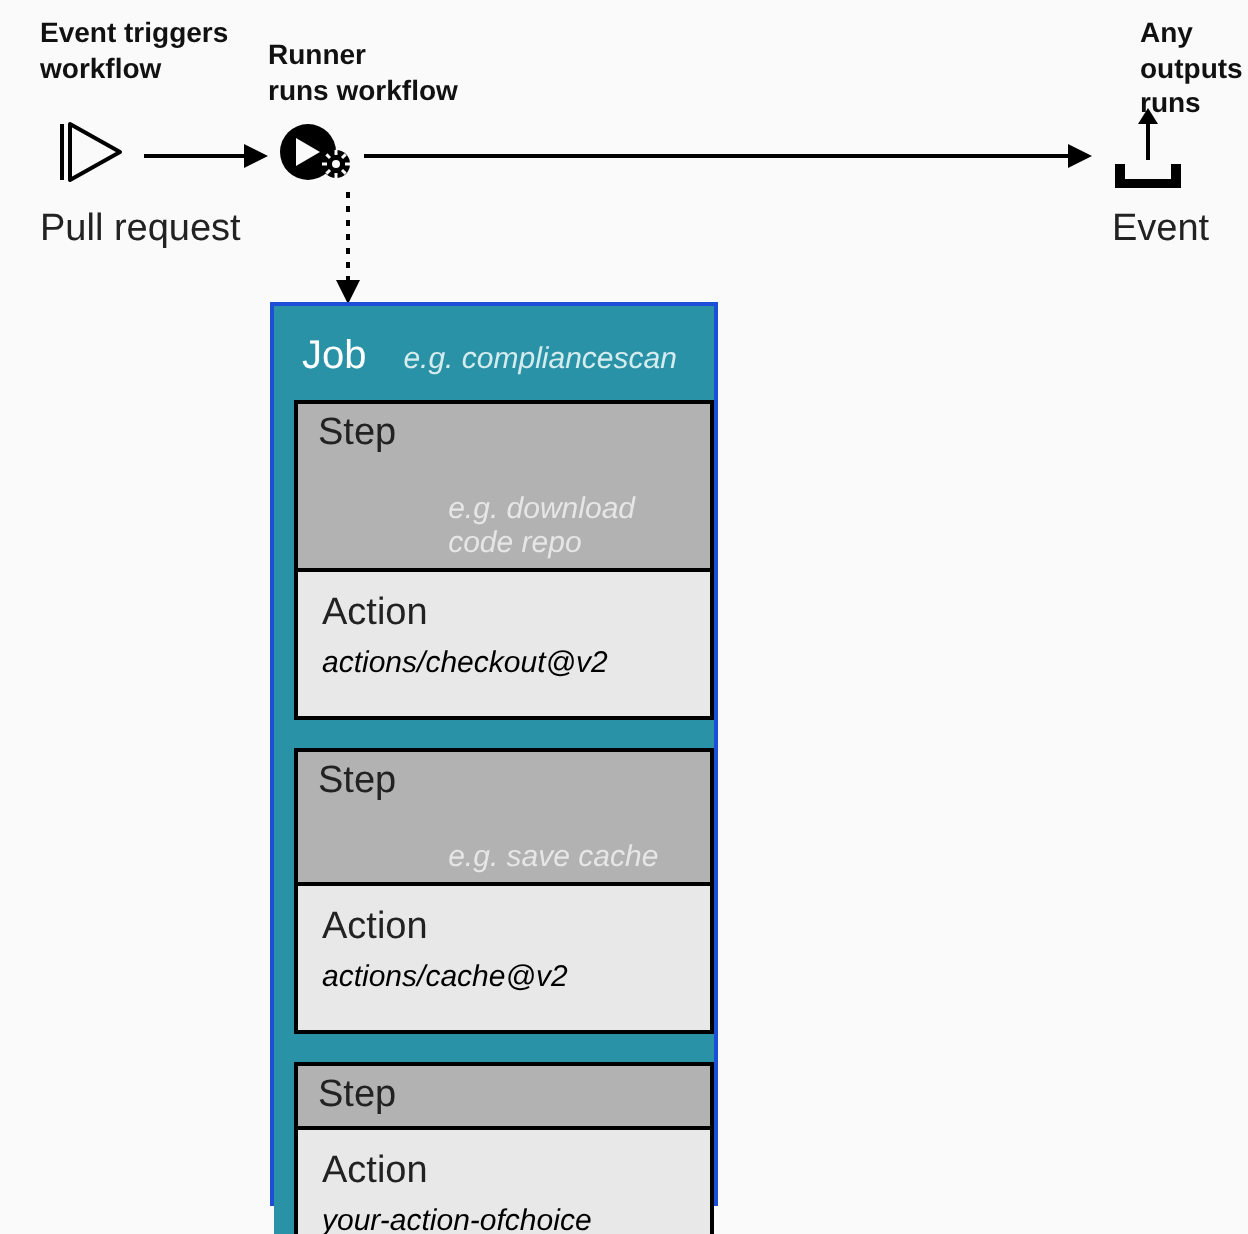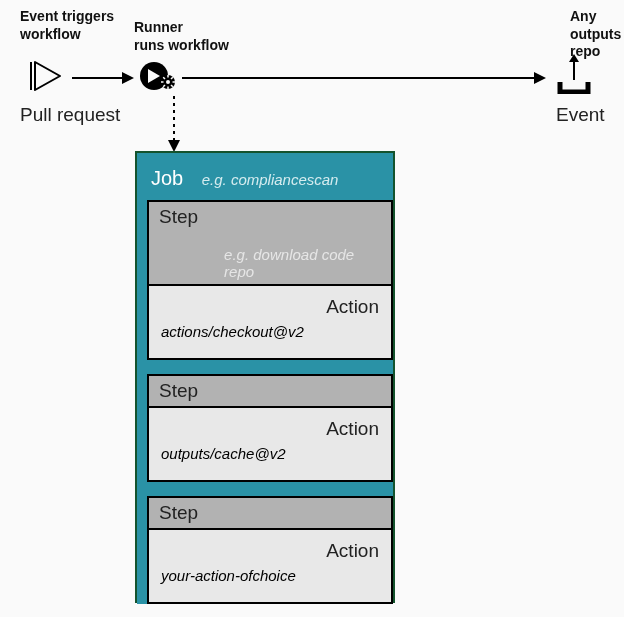--- a/index.html
+++ b/index.html
@@ -38,23 +38,23 @@
     border-top: 6px solid transparent;
     border-bottom: 6px solid transparent;
     border-left: 12px solid #000;
   }
 
   
   .job-outer {
     position: absolute;
     left: 135px;
     top: 151px;
-    width: 260px;
+    width: 224px;
     height: 452px;
-    border: 2px solid #14532d;
+    border: 2px solid #1d4ed8;
     background: #2a92a6;
   }
   .job-header {
     padding: 14px 14px 10px 14px;
   }
   .job-title {
     color: #fff;
     font-size: 20px;
   }
   .job-example {
@@ -91,21 +91,20 @@
     margin-top: 40px;
   }
   .action-body {
     background: #e8e8e8;
     border: 2px solid #000;
     padding: 10px 12px 18px 12px;
   }
   .action-title {
     font-size: 19px;
     color: #222;
-    text-align: right;
   }
   .action-ref {
     font-style: italic;
     font-size: 15px;
     color: #000000;
     margin-top: 5px;
   }
 </style>
 </head>
 <body>
@@ -113,21 +112,21 @@
 <div class="header-label" style="left:20px; top:8px;">
   <span>Event triggers</span><br>
   <span>workflow</span>
 </div>
 <div class="header-label" style="left:134px; top:8px;margin-top:11px;">
   <span>Runner</span><br>
   <span>runs workflow</span>
 </div>
 <div class="header-label" style="left:560px; top:8px;margin-left:10px;">
   <span>Any outputs</span><br>
-  <span>repo</span>
+  <span>runs</span>
 </div>
 
 <div class="icon-box" style="left:28px; top:58px;">
   <svg width="36" height="36" viewBox="0 0 36 36">
     <line x1="3" y1="4" x2="3" y2="32" stroke="#000" stroke-width="2"></line>
     <polygon points="7,4 32,18 7,32" fill="none" stroke="#000" stroke-width="2" stroke-linejoin="round"></polygon>
   </svg>
 </div>
 <div class="sub-label" style="left:20px; top:104px;">Pull request</div>
 
@@ -188,24 +187,25 @@
       </div>
       <div class="action-body">
         <div class="action-title">Action</div>
         <div class="action-ref">actions/checkout@v2</div>
       </div>
     </div>
 
     <div class="step-block">
       <div class="step-header">
         <span class="step-label">Step</span>
+        <span class="step-example">e.g. save cache</span>
       </div>
       <div class="action-body">
         <div class="action-title">Action</div>
-        <div class="action-ref">outputs/cache@v2</div>
+        <div class="action-ref">actions/cache@v2</div>
       </div>
     </div>
 
     <div class="step-block">
       <div class="step-header">
         <span class="step-label">Step</span>
       </div>
       <div class="action-body">
         <div class="action-title">Action</div>
         <div class="action-ref">your-action-ofchoice</div>

